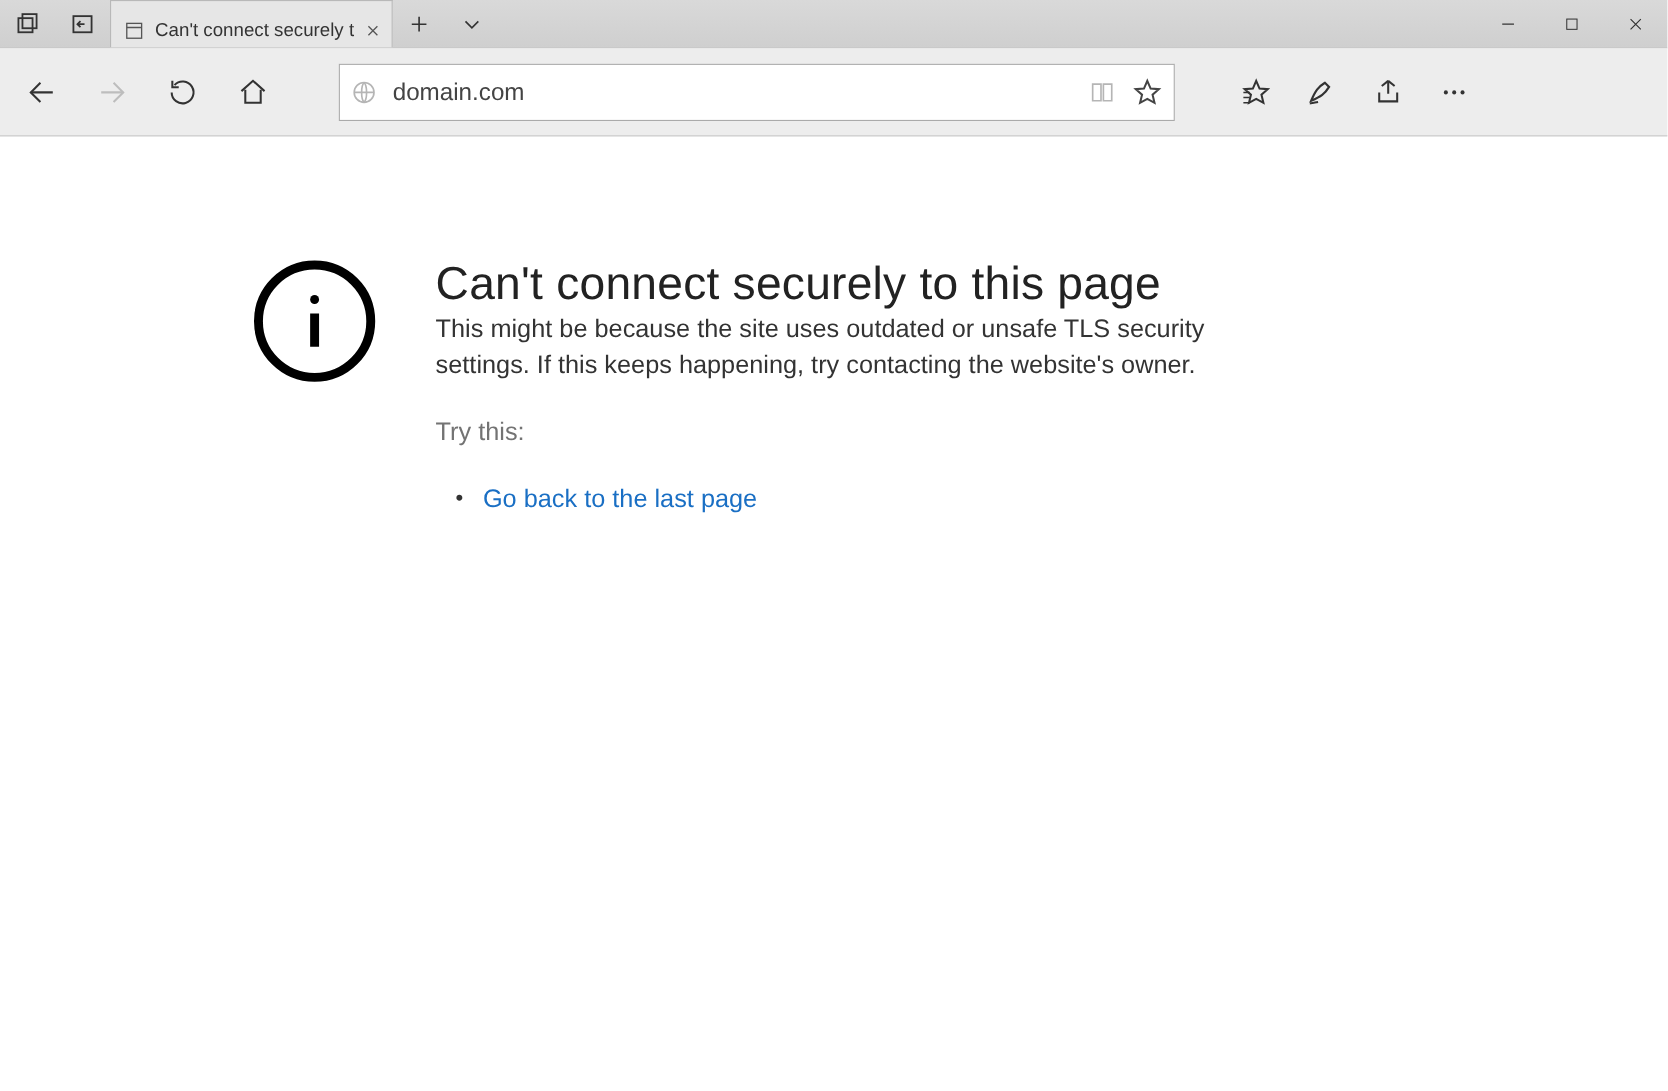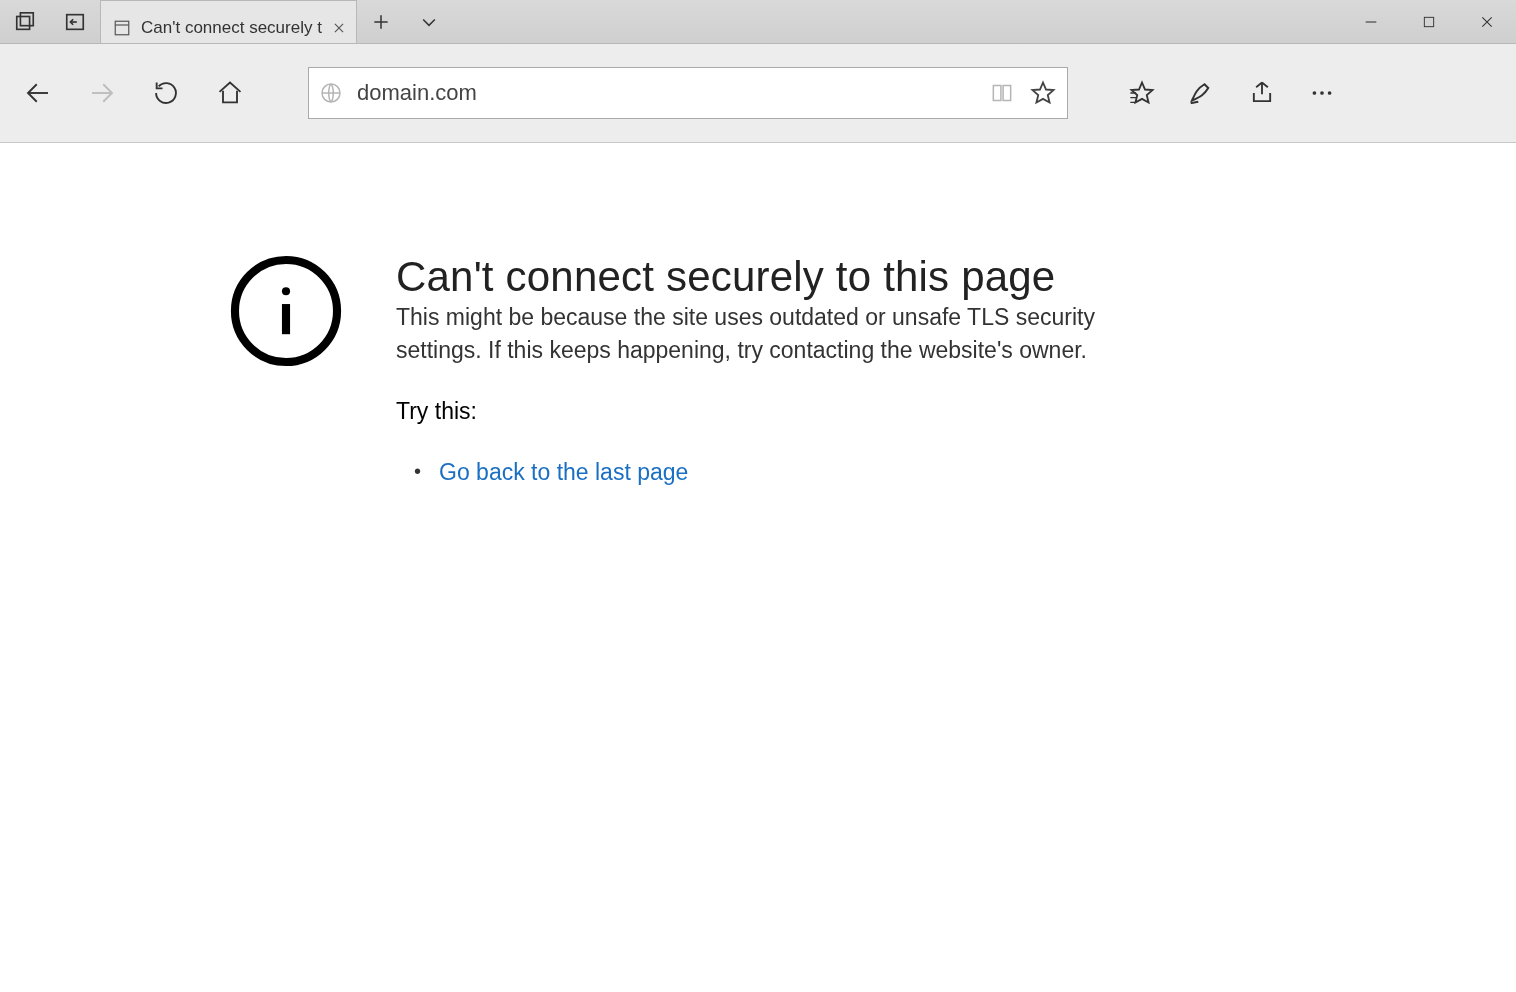--- a/index.html
+++ b/index.html
@@ -42,21 +42,21 @@
     }
     .tab-close, .page-icon { display:flex; align-items:center; }
     .tabs-after { display: flex; align-items: center; }
     .tabs-after .title-btn { width: 48px; }
     .spacer { flex: 1; }
     .win-controls { display: flex; height: 100%; }
     .win-btn { width: 58px; height: 100%; display:flex;align-items:center;justify-content:center; }
 
     
     .toolbar {
-      height: 99px;
+      height: 80px;
       background: #ededed;
       border-bottom: 1px solid #c8c8c8;
       display: flex;
       align-items: center;
       padding: 0 8px;
       gap: 4px;
     }
     .nav-btn {
       width: 60px; height: 56px;
       display: flex; align-items: center; justify-content: center;
@@ -98,21 +98,21 @@
       font-weight: 400;
       color: #222;
       letter-spacing: 0.2px;
     }
     .para {
       font-size: 23px;
       color: #333;
       line-height: 1.45;
       margin-bottom: 30px;
     }
-    .try { font-size: 23px; color:#000000; margin-bottom: 34px; }
+    .try { font-size: 23px; color:#737373; margin-bottom: 34px; }
     ul { list-style: none; padding-left: 18px; }
     li::before {
       content: "•"; color: #333; font-size: 20px;
       margin-right: 18px; position: relative; top: -2px;
     }
     .link {
       font-size: 23px;
       color: #1a6fc4;
       text-decoration: none;
       cursor: pointer;

